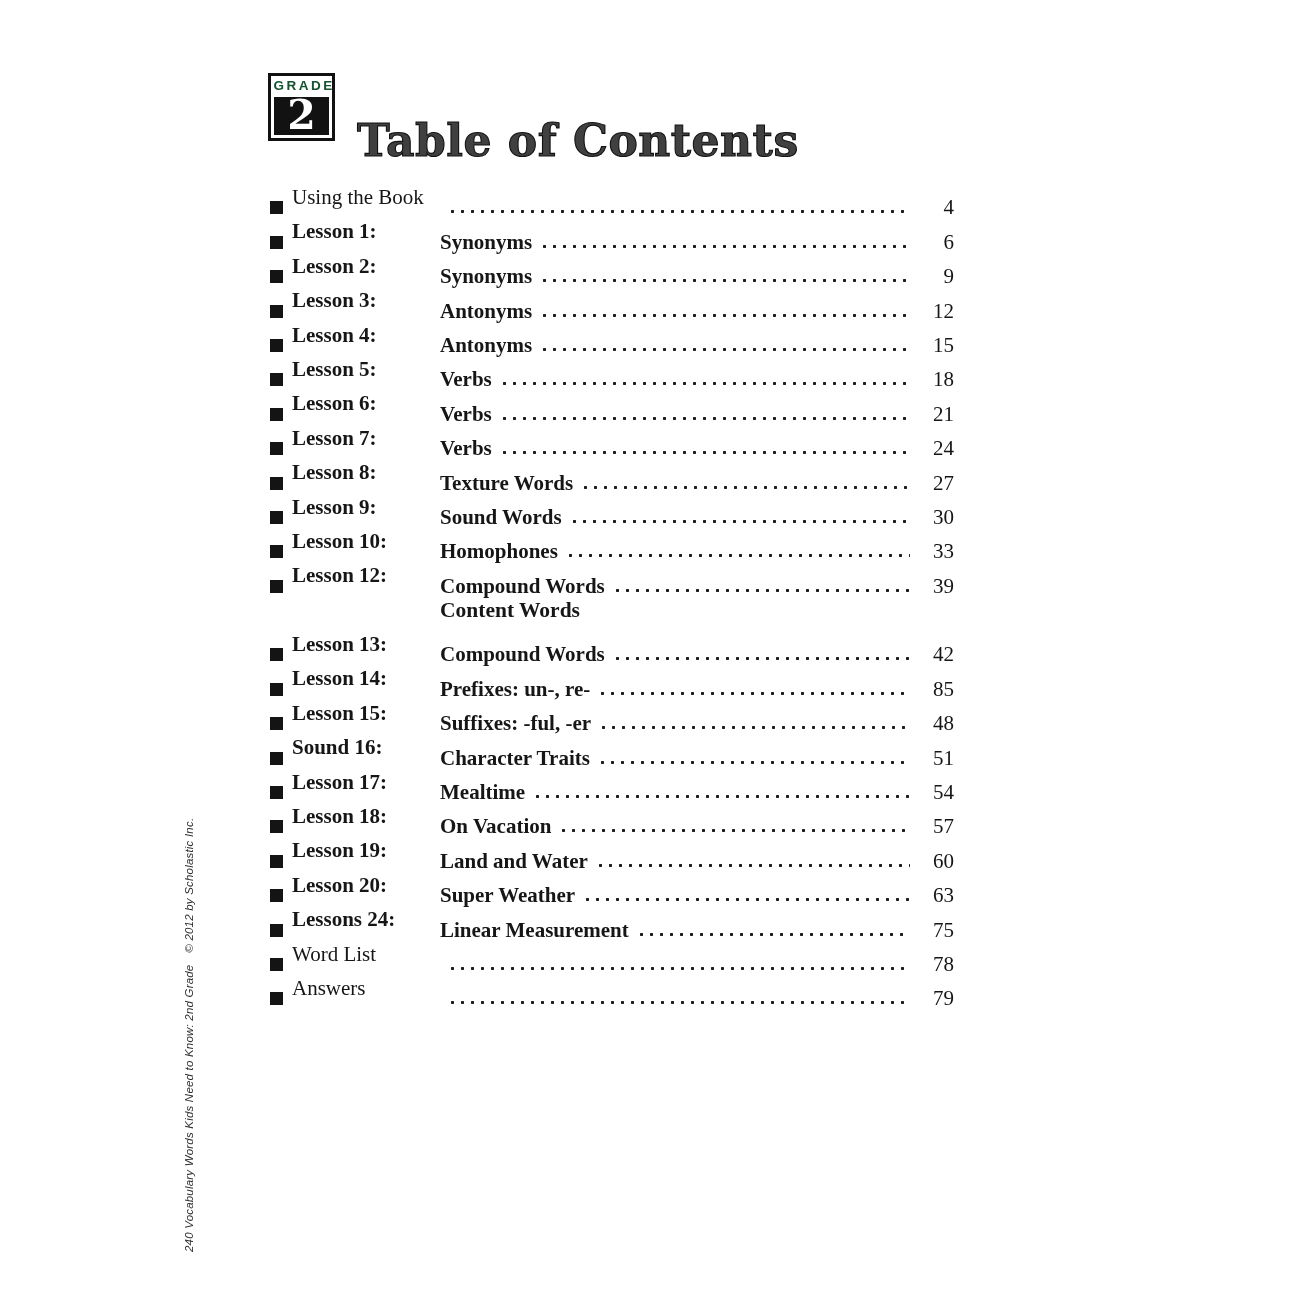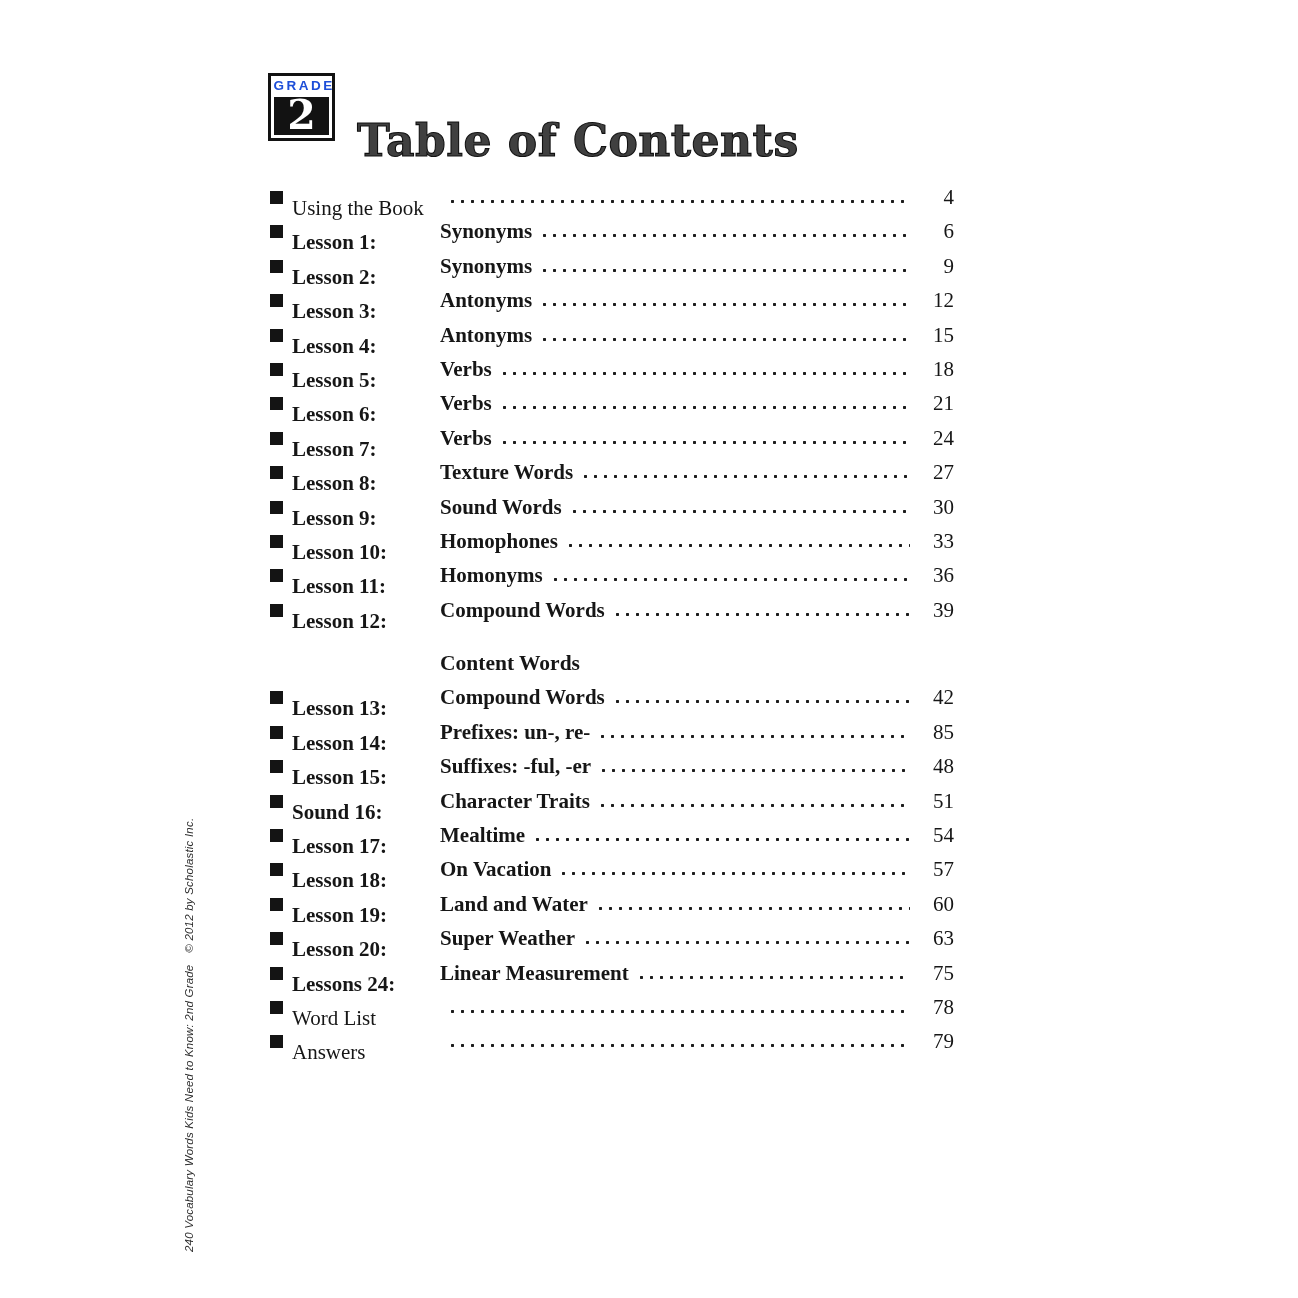--- a/index.html
+++ b/index.html
@@ -18,21 +18,21 @@
     width: 61px; height: 62px;
     border: 3px solid #121212;
     background: #ffffff;
   }
   .badge-grade {
     height: 19px;
     font-family: "Liberation Sans", sans-serif;
     font-size: 13.5px; font-weight: 600;
     letter-spacing: 2.5px; text-indent: 2.5px;
     text-align: center; padding-top: 2px;
-    color: #1d4ed8;
+    color: #14532d;
   }
   .badge-num {
     position: absolute; left: 3px; right: 3px; top: 21px; bottom: 3px;
     background: #121212; color: #ffffff;
     display: flex; align-items: center; justify-content: center;
     font-family: "DejaVu Serif", serif;
     font-size: 41px; font-weight: bold; line-height: 1;
     padding-bottom: 2px;
   }
 
@@ -52,21 +52,21 @@
     width: 684px;
   }
   .toc-row {
     display: flex; align-items: baseline;
     height: 34.4px;
     font-size: 21px; line-height: 34.4px;
     color: #161616;
   }
   .label-col {
     flex: 0 0 170px; width: 170px;
-    display: inline-flex; align-items: flex-start;
+    display: inline-flex; align-items: flex-end;
     white-space: nowrap; overflow: visible; font-family: Liberation Serif, serif;
   }
   .bullet {
     flex: 0 0 13px; width: 13px; height: 13px;
     background: #141414; margin-right: 9px;
     display: inline-block;
   }
   .label { white-space: nowrap; }
   .label.bold { font-weight: bold; }
   .topic { white-space: nowrap; font-weight: bold; }
@@ -75,21 +75,21 @@
     height: 3px;
     margin: 0 8px 0 11px;
     position: relative; top: -1px;
     background-image: radial-gradient(circle at 1.5px 1.5px, #1c1c1c 1.35px, transparent 1.85px);
     background-size: 10px 3px;
     background-repeat: repeat-x;
     background-position: left bottom;
   }
   .pagenum { flex: 0 0 36px; text-align: right; white-space: nowrap; }
 
-  .toc-row.section { font-weight: bold; margin-top: 19px; }
+  .toc-row.section { font-weight: bold; }
   .section-spacer { flex: 0 0 170px; width: 170px; }
   .section-title { font-weight: bold; font-size: 21.5px; }
 
   
   .sidebar-text {
     position: absolute; left: 183px; top: 1252px;
     transform: rotate(-90deg); transform-origin: 0 0;
     white-space: nowrap;
     font-family: "Liberation Sans", sans-serif;
     font-style: italic;
@@ -204,29 +204,20 @@
         <span class="bullet"></span>
         <span class="label bold">Lesson 10:</span>
       </span>
       <span class="topic">Homophones</span>
       <span class="leader"></span>
       <span class="pagenum">33</span>
     </div>
     <div class="toc-row">
       <span class="label-col">
         <span class="bullet"></span>
-        <span class="label bold">Lesson 11:</span>
-      </span>
-      <span class="topic">Homonyms</span>
-      <span class="leader"></span>
-      <span class="pagenum">36</span>
-    </div>
-    <div class="toc-row">
-      <span class="label-col">
-        <span class="bullet"></span>
         <span class="label bold">Lesson 12:</span>
       </span>
       <span class="topic">Compound Words</span>
       <span class="leader"></span>
       <span class="pagenum">39</span>
     </div>
     <div class="toc-row section">
       <span class="section-spacer"></span>
       <span class="section-title">Content Words</span>
     </div>

